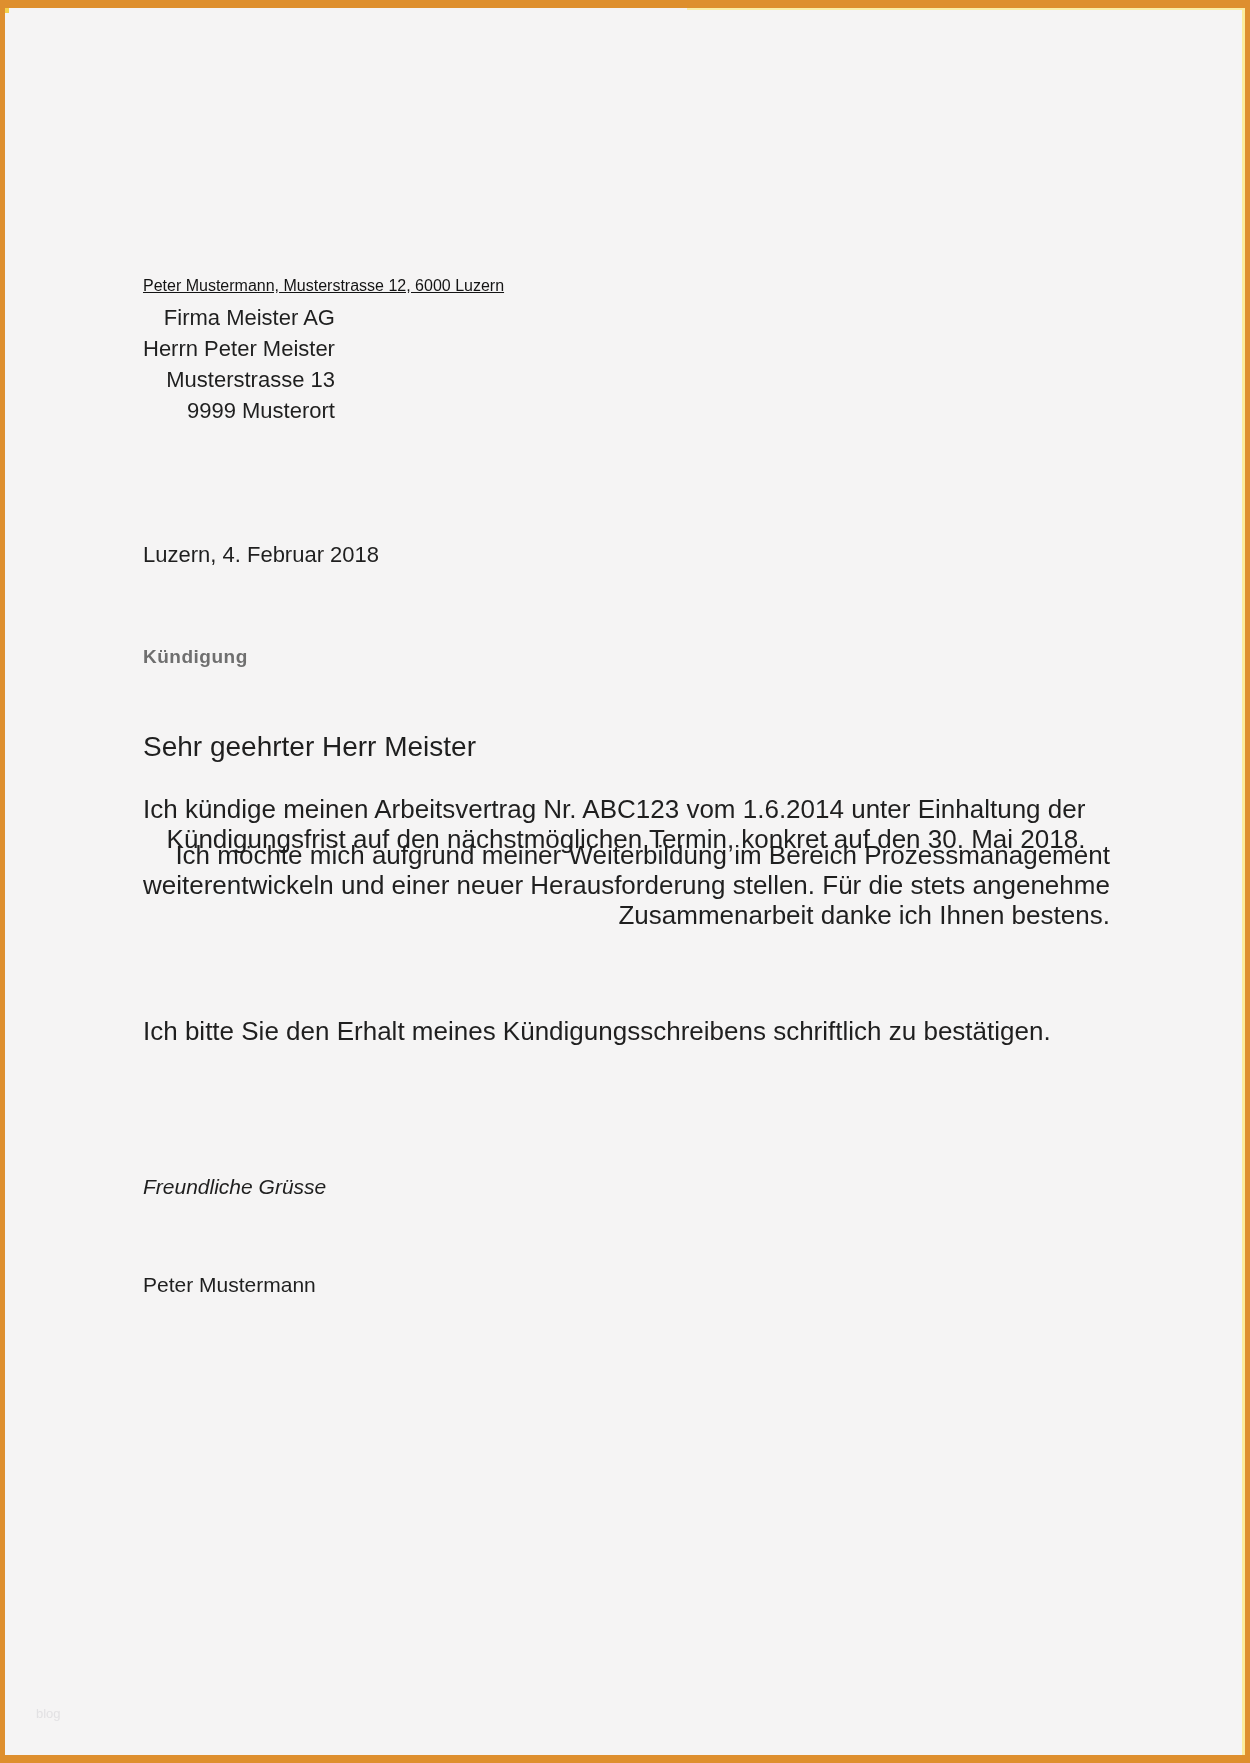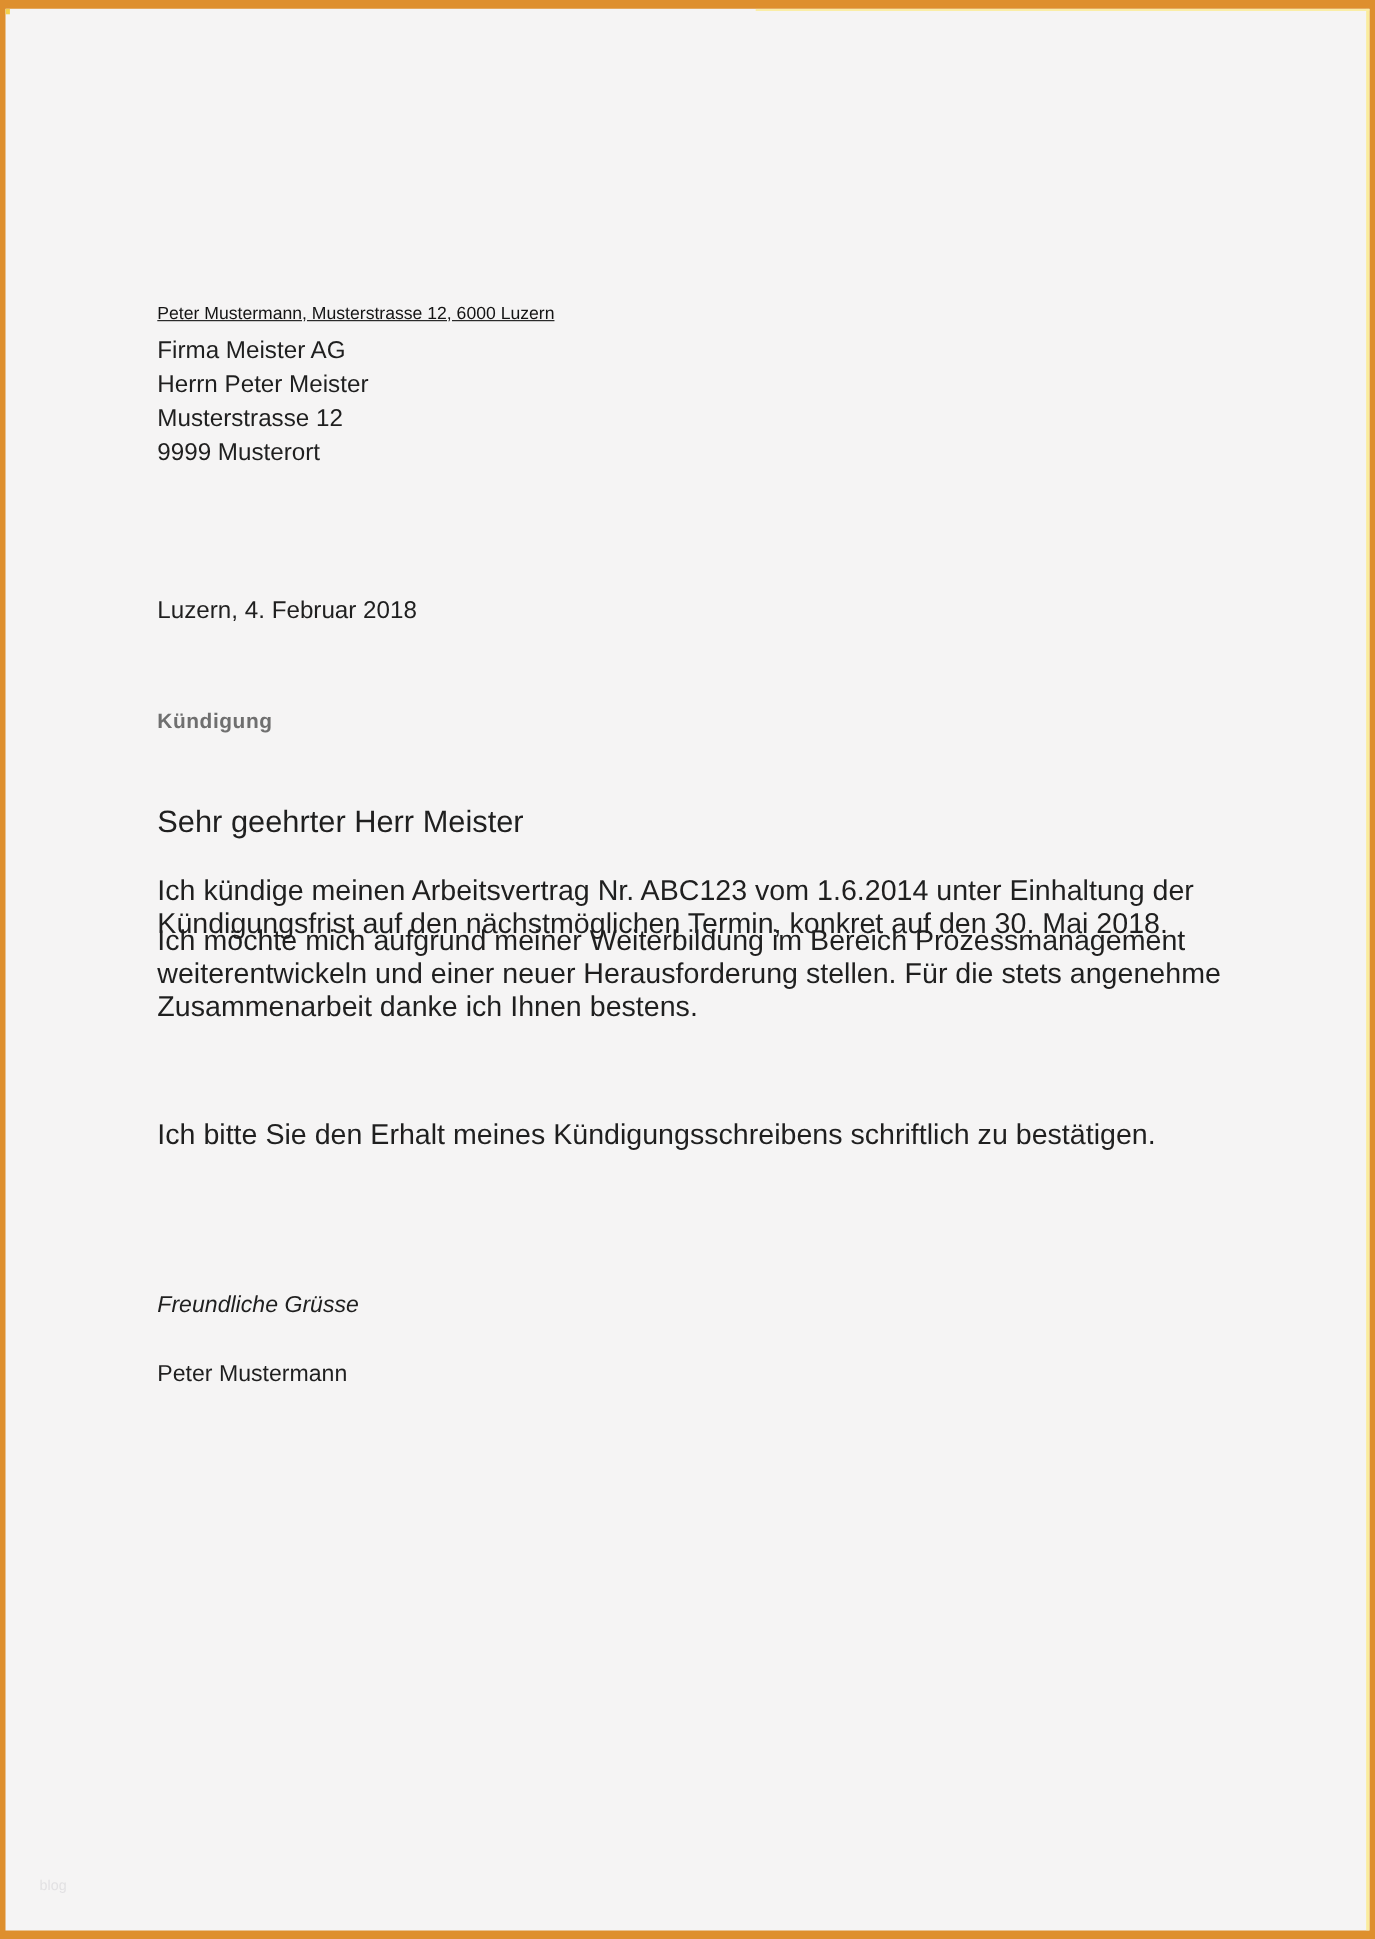--- a/index.html
+++ b/index.html
@@ -1,15 +1,15 @@
 <!DOCTYPE html>
 <html><head>
 <meta charset="utf-8">
 <style>
-  * { margin: 0; padding: 0; box-sizing: border-box; }
+  * { margin: 0; padding: 0; box-sizing: border-box; text-align: right; }
 
   html, body {
     width: 1250px;
     background: #e9e7e5;
     font-family: "Liberation Sans", sans-serif;
   }
 
   .page {
     position: relative;
     width: 1250px;
@@ -106,21 +106,21 @@
   .p3 { top: 1008px; }
 
   .closing {
     top: 1164px;
     font-size: 21px;
     line-height: 30px;
     font-style: italic;
   }
 
   .signature {
-    top: 1226px;
+    top: 1262px;
     font-size: 21px;
     line-height: 30px;
   }
 
   .watermark {
     position: absolute;
     left: 31px;
     top: 1698px;
     font-size: 13px;
     color: #e2e1e3;
@@ -132,21 +132,21 @@
 
 <div class="page">
   <div class="corner-notch"></div>
 
   <div class="content">
 
     <div class="block sender-line">Peter Mustermann, Musterstrasse 12, 6000 Luzern</div>
 
     <div class="block recipient">Firma Meister AG
 Herrn Peter Meister
-Musterstrasse 12
+Musterstrasse 13
 9999 Musterort</div>
 
     <div class="block date-line">Luzern, 4. Februar 2018</div>
 
     <div class="block subject">Kündigung</div>
 
     <div class="block salutation">Sehr geehrter Herr Meister</div>
 
     <div class="block paragraph p1">Ich kündige meinen Arbeitsvertrag Nr. ABC123 vom 1.6.2014 unter Einhaltung der
 Kündigungsfrist auf den nächstmöglichen Termin, konkret auf den 30. Mai 2018.</div>

